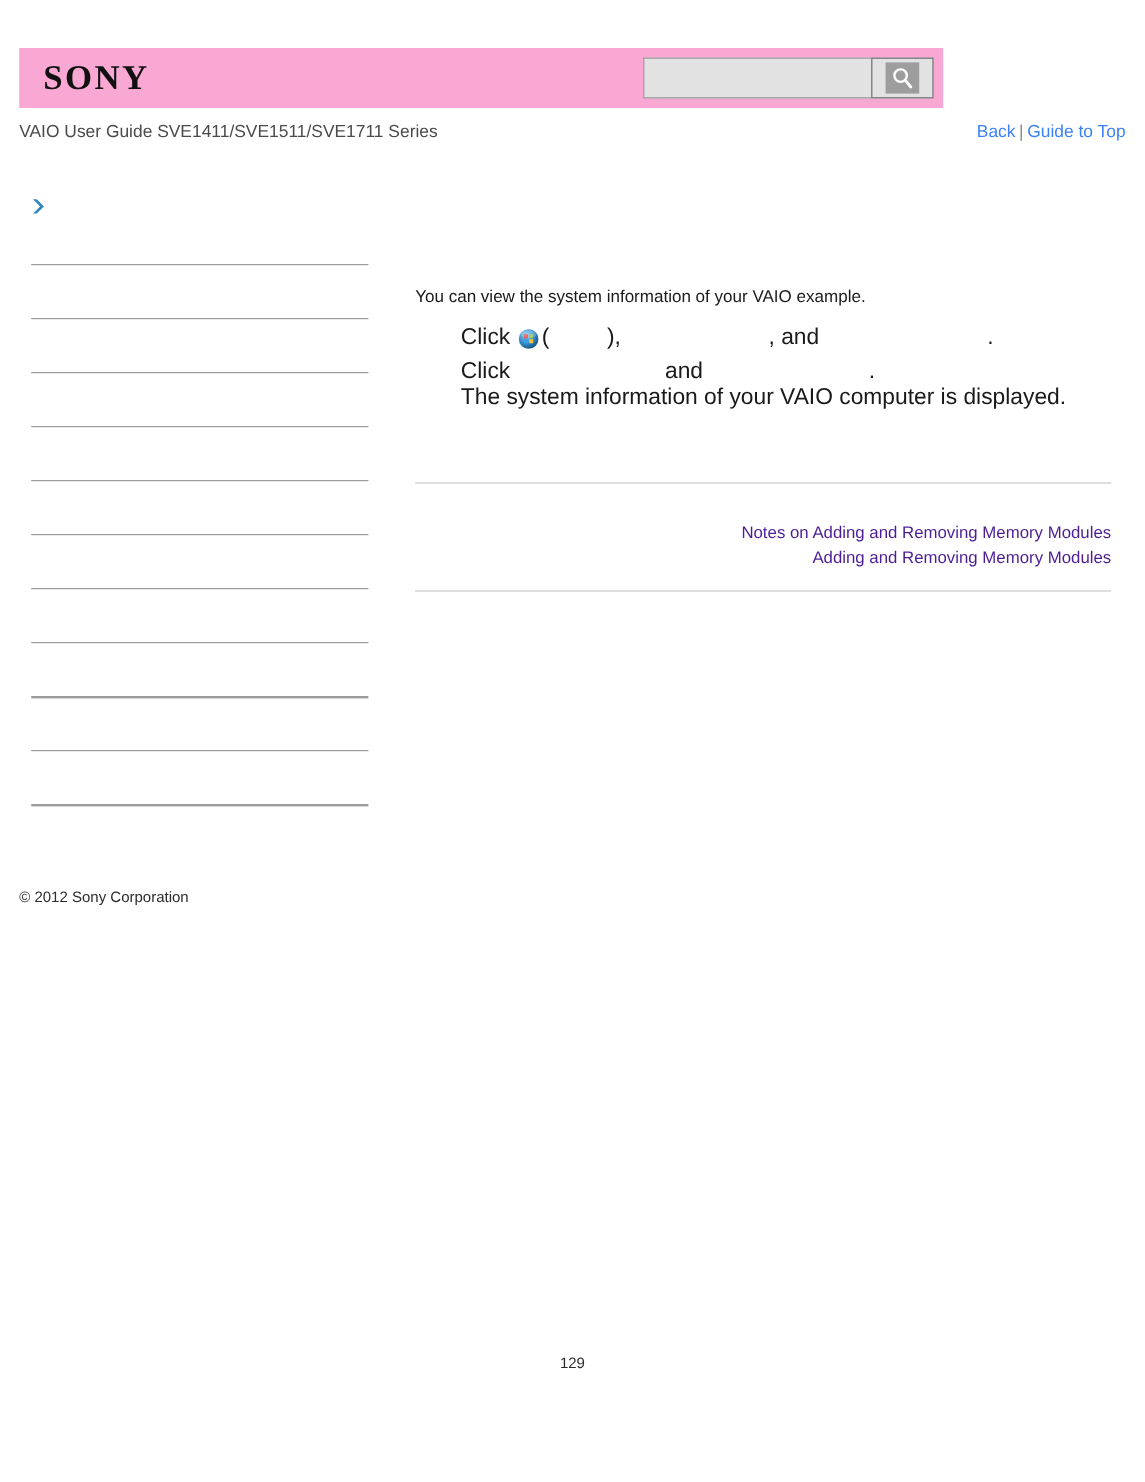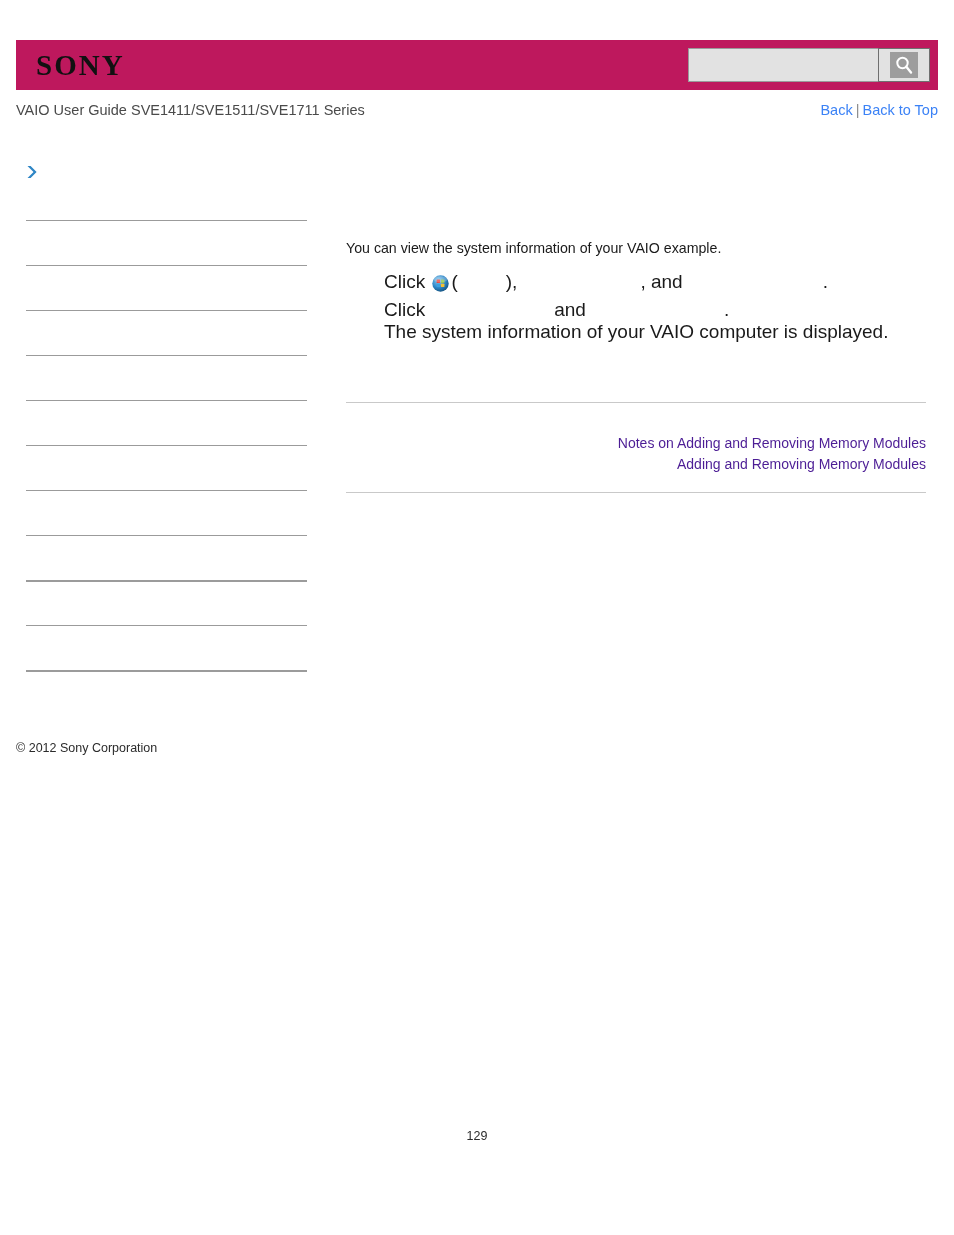--- a/index.html
+++ b/index.html
@@ -15,23 +15,23 @@
     color: #1a1a1a;
     position: relative;
     overflow: hidden;
   }
 
   
   .header-band {
     position: absolute;
     left: 16px;
     top: 40px;
-    width: 922px;
+    width: 770px;
     height: 50px;
-    background: #be185d;
+    background: #f9a8d4;
     box-sizing: border-box;
   }
   .sony-logo {
     position: absolute;
     left: 20px;
     top: 10px;
     font-family: "Liberation Serif", serif;
     font-weight: bold;
     font-size: 29px;
     letter-spacing: 2.0px;
@@ -248,21 +248,21 @@
           <circle cx="8.5" cy="8" r="5.2" fill="none" stroke="#ffffff" stroke-width="2"></circle>
           <line x1="12.3" y1="11.8" x2="17" y2="17.5" stroke="#ffffff" stroke-width="2.4" stroke-linecap="round"></line>
         </svg>
       </span>
     </button>
   </div>
 </div>
 
 <div class="guide-title">VAIO User Guide SVE1411/SVE1511/SVE1711 Series</div>
 <div class="nav-links">
-  <a href="#">Back</a><span class="nav-sep">|</span><a href="#">Back to Top</a>
+  <a href="#">Back</a><span class="nav-sep">|</span><a href="#">Guide to Top</a>
 </div>
 
 <span class="crumb-arrow">
   <svg width="18" height="18" viewBox="0 0 18 18" aria-hidden="true">
     <path d="M3.5 3 L9.5 9 L3.5 15 L6.6 15 L12.6 9 L6.6 3 Z" fill="#2f86c5"></path>
   </svg>
 </span>
 
 <div class="sidebar">
   <ul class="nav-list">

